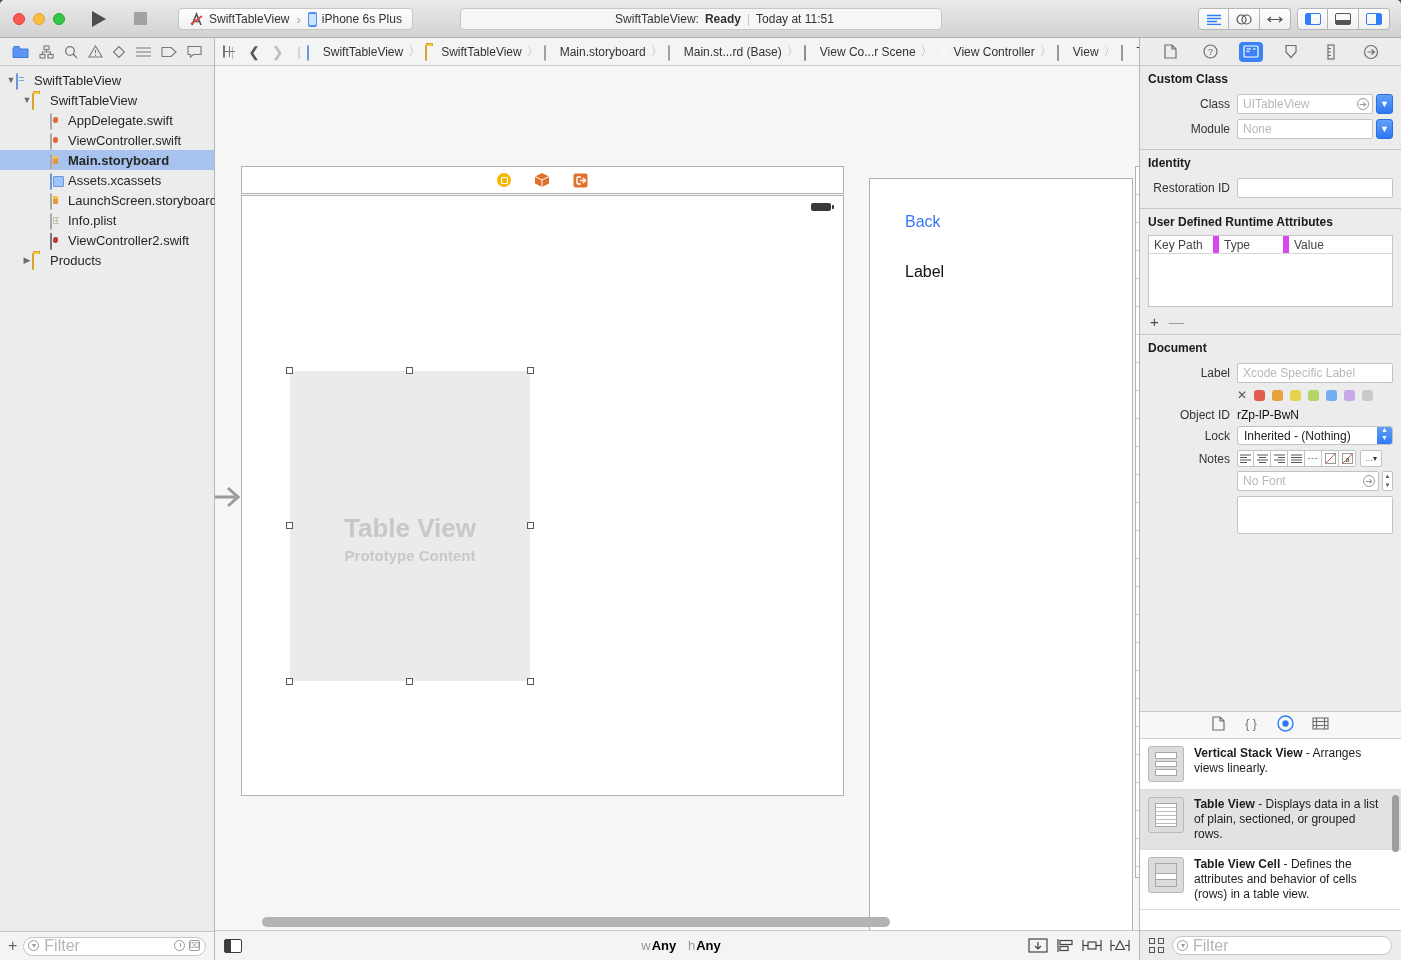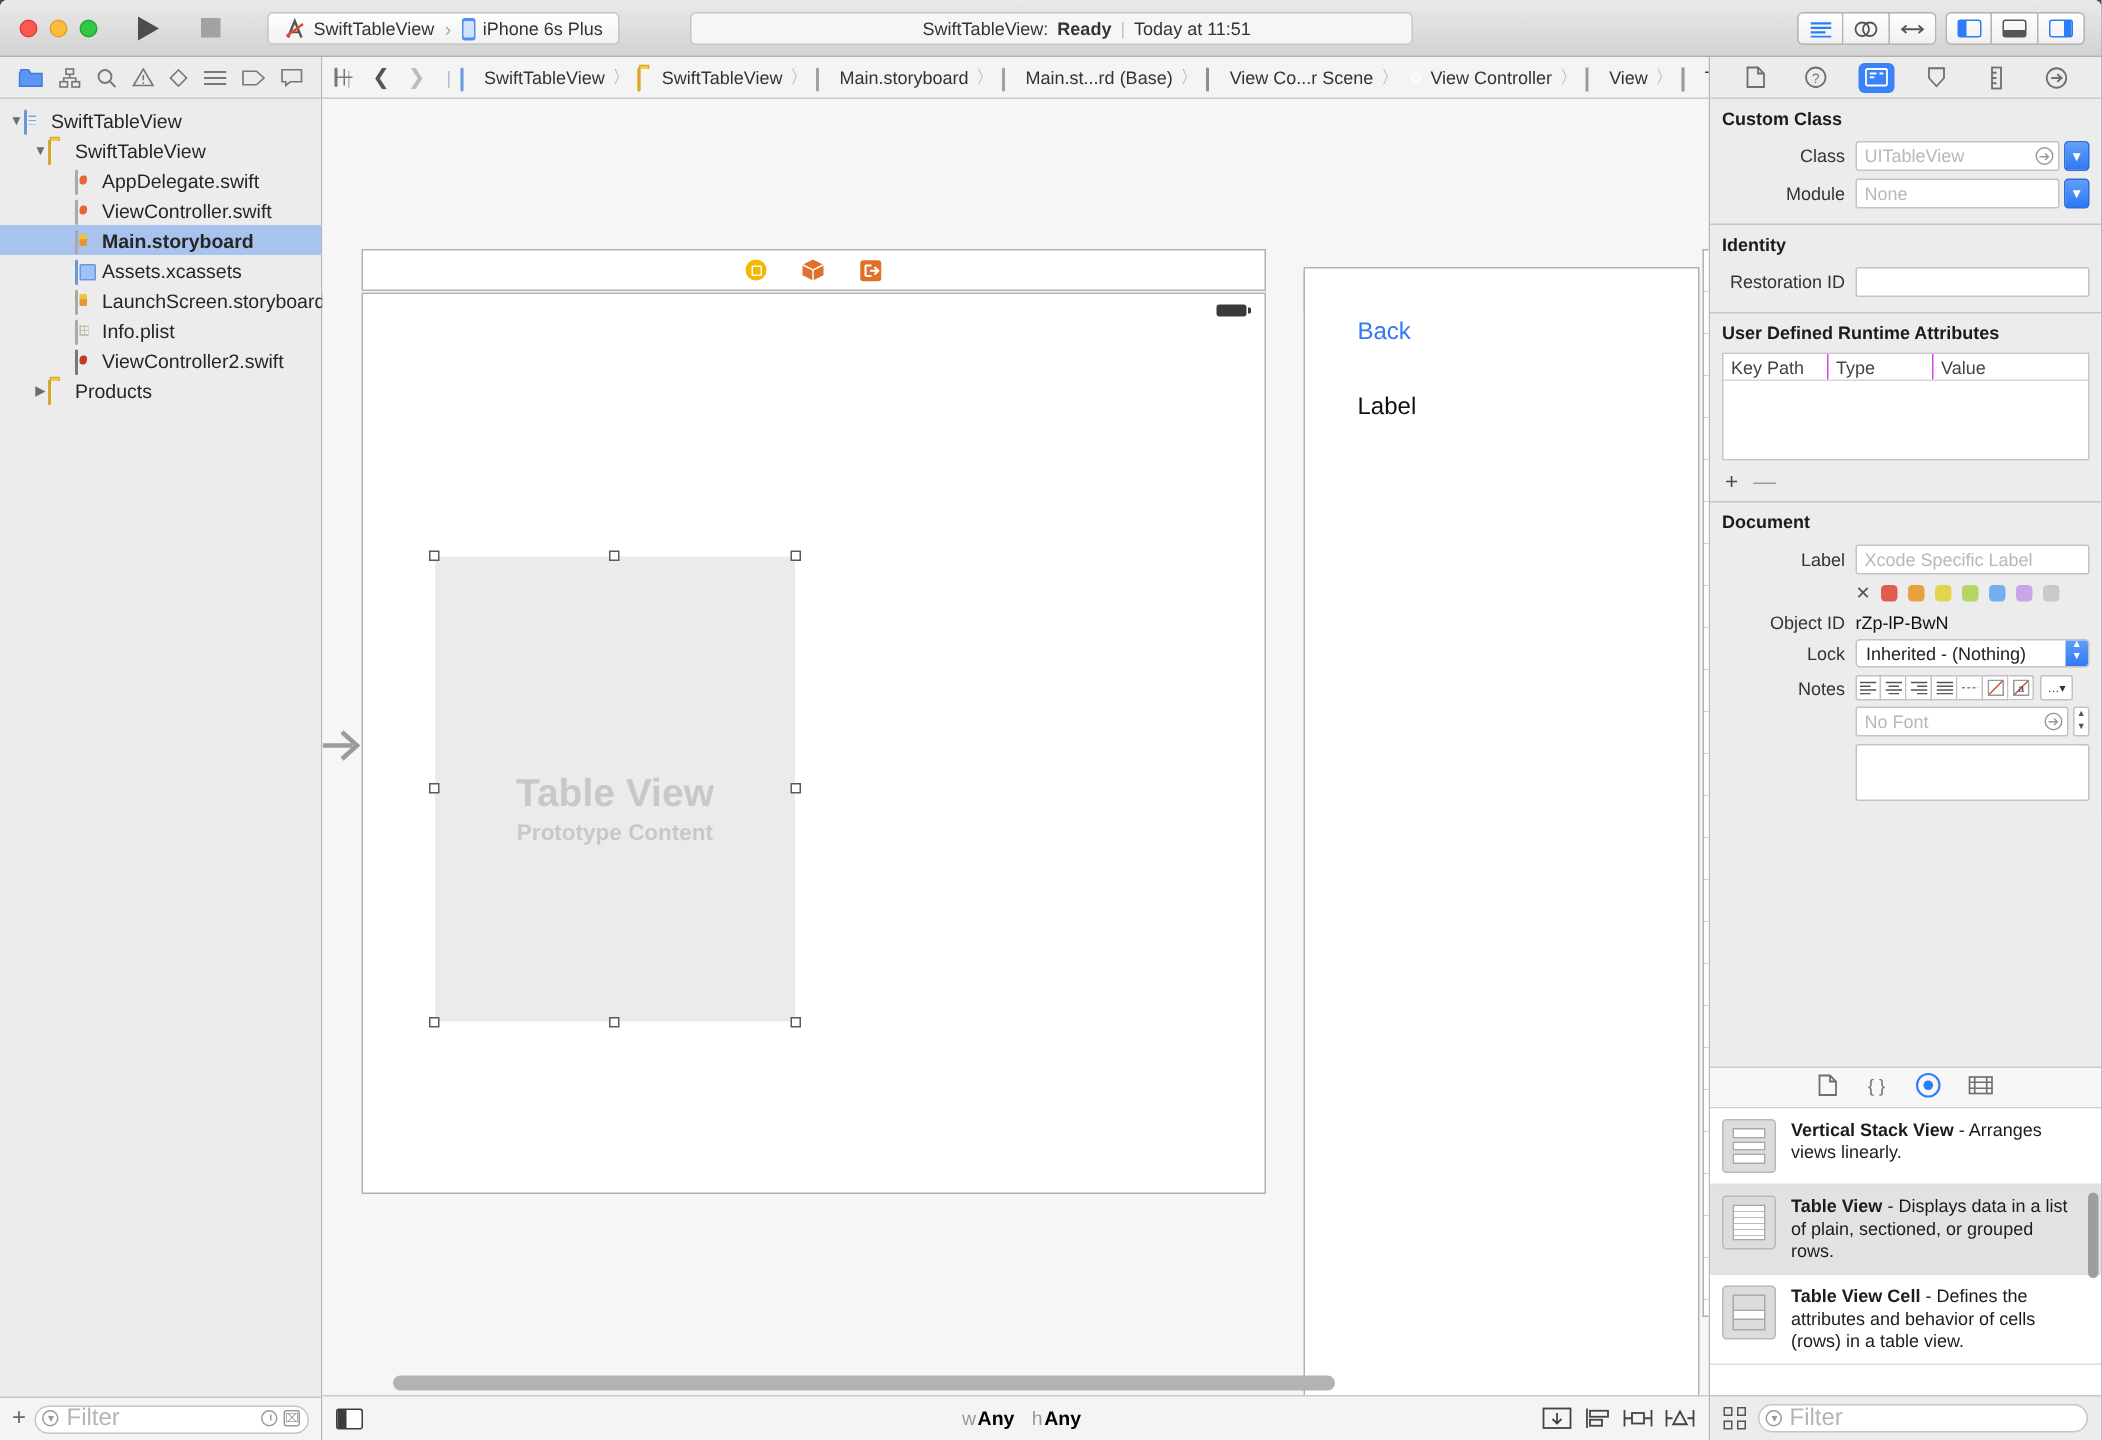--- a/index.html
+++ b/index.html
@@ -137,21 +137,21 @@
   .irow { display:flex; align-items:center; margin-bottom:5px; }
   .ilabel { width:82px; text-align:right; margin-right:7px; color:#333; flex:0 0 82px; }
   .ifield { position:relative; flex:1; height:20px; }
   .ifield input { width:100%; height:20px; border:1px solid #c3c3c3; border-radius:2px; background:#fff; padding:0 18px 0 5px; font-size:12px; color:#333; font-family:inherit; }
   .ifield input.noic { padding-right:5px; }
   .ifield input::placeholder { color:#b8b8b8; }
   .circ-arrow { position:absolute; right:4px; top:3.5px; width:12px; height:12px; border:1px solid #9a9a9a; border-radius:50%; color:#9a9a9a; font-size:9px; line-height:11px; text-align:center; }
   .dd-btn { width:17px; height:20px; margin-left:3px; background:linear-gradient(#61a0f8,#2e78f4); border:1px solid #2a6fe0; border-radius:3px; color:#fff; font-size:9px; display:flex; align-items:center; justify-content:center; flex:0 0 17px; }
   .rt-table { margin:0 0 4px; border:1px solid #c6c6c6; background:#fff; }
   .rt-head { display:flex; height:18px; border-bottom:1px solid #d6d6d6; align-items:center; color:#444; }
-  .rt-head span { padding-left:5px; border-right:1px solid #d946ef; height:100%; line-height:18px; }
+  .rt-head span { padding-left:5px; border-right:6px solid #d946ef; height:100%; line-height:18px; }
   .rt-c1 { width:70px; } .rt-c2 { width:70px; } .rt-c3 { flex:1; border-right:none!important; }
   .rt-body { height:52px; }
   .pm-row { display:flex; gap:10px; padding:2px 2px 0; font-size:15px; color:#4a4a4a; }
   .pm-row .minus { color:#9a9a9a; }
   .swatch-row { display:flex; align-items:center; gap:7px; margin:2px 0 6px 89px; }
   .swx { color:#555; font-size:12px; font-weight:700; }
   .sw { width:11px; height:11px; border-radius:3px; }
   .objid-val { color:#111; }
   .lock-field { flex:1; height:19px; border:1px solid #c3c3c3; border-radius:3px; background:#fff; display:flex; align-items:center; overflow:hidden; }
   .lock-field .lval { flex:1; padding-left:6px; color:#222; }

